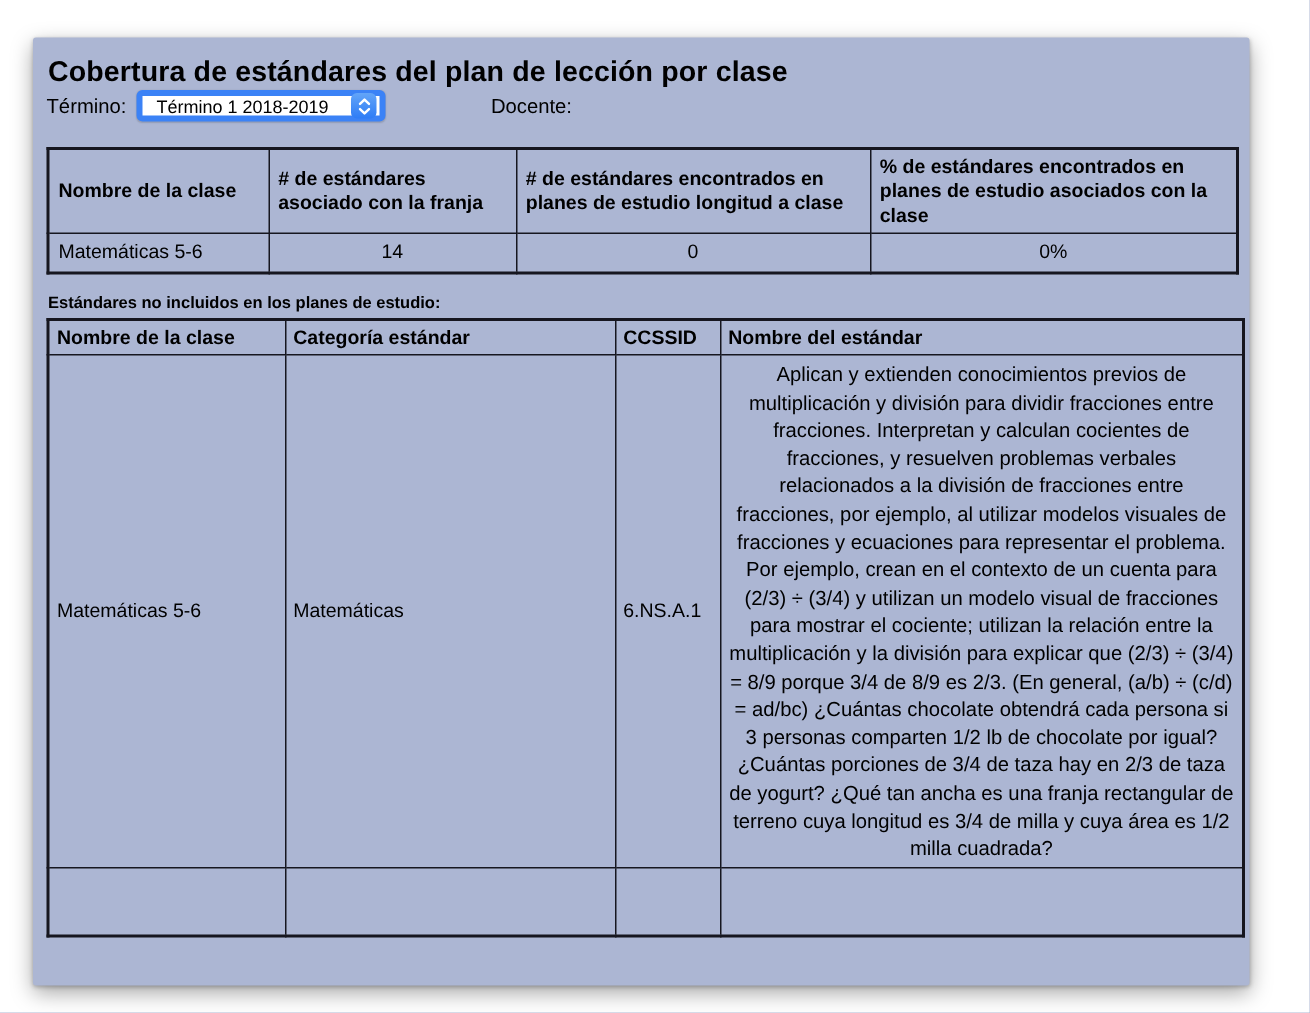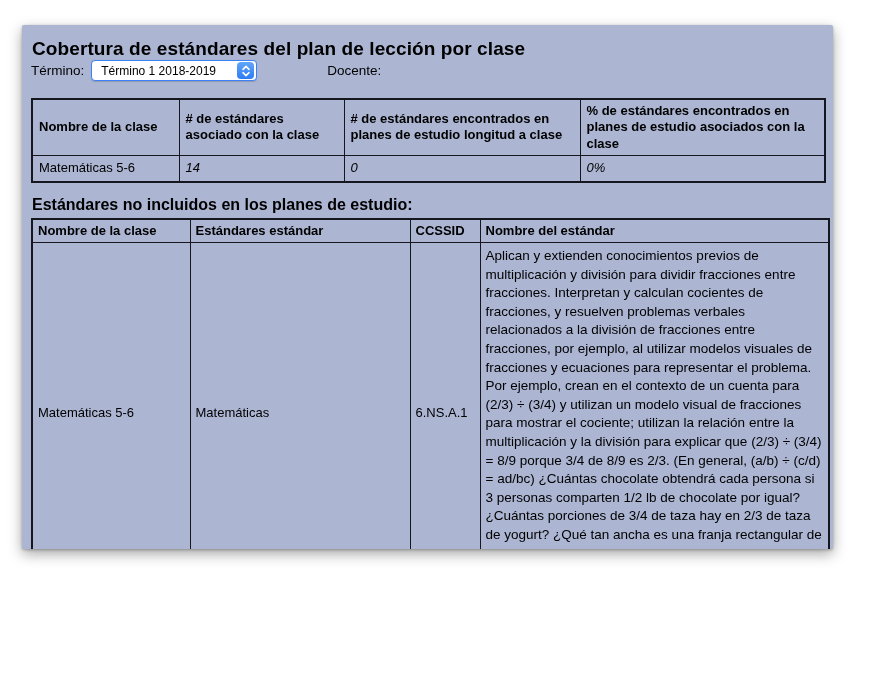--- a/index.html
+++ b/index.html
@@ -7,35 +7,35 @@
     --border:#16161f;
     --accent-top:#63a5f8;
     --accent-bottom:#2e7cf6;
   }
   html,body{margin:0;padding:0;}
   body{
     width:873px;height:675px;position:relative;background:#ffffff;
     font-family:"Liberation Sans", sans-serif;color:#000;overflow:hidden;
   }
   .card{
-    position:absolute;left:22px;top:25px;width:811px;height:524px;
+    position:absolute;left:22px;top:25px;width:811px;height:632px;
     background:var(--card-bg);
     box-shadow:0 5px 14px rgba(0,0,0,0.35), 0 1px 3px rgba(0,0,0,0.25);
     border-radius:2px;
     padding:8px 9px 0 9px;box-sizing:border-box;overflow:hidden;
   }
   .page-title{
     font-size:19px;font-weight:bold;margin:5px 0 0 1px;letter-spacing:0.1px;
   }
   .filters{
     display:flex;align-items:center;font-size:13.5px;
   }
   .filter-label{margin-right:7px;}
   .select{
-    height:21px;background:#ffffff;border:1px solid #3b82f6;border-radius:4px;
+    height:21px;background:#ffffff;border:4px solid #3b82f6;border-radius:4px;
     display:flex;align-items:center;justify-content:space-between;
     padding:0 2px 0 9px;box-sizing:border-box;font-size:12px;cursor:default;
     box-shadow:0 0.5px 1px rgba(0,0,0,0.15);
   }
   .select .value{white-space:nowrap;overflow:hidden;}
   .stepper{
     width:17px;height:17px;border-radius:4px;flex:0 0 auto;margin-left:6px;
     background:linear-gradient(var(--accent-top),var(--accent-bottom));
     display:flex;align-items:center;justify-content:center;
   }
@@ -48,27 +48,27 @@
   }
   table, th, td{border:1px solid var(--border);}
   table{border-width:2px;}
   th{
     text-align:left;font-weight:bold;padding:3px 6px;vertical-align:middle;
     line-height:1.25;
   }
   td{padding:2px 6px;vertical-align:middle;line-height:1.3;}
   .summary-table{margin-top:17px;width:793px;}
   .summary-table .r td{height:21px;}
-  .c{text-align:left;font-style:italic;}
-  .section-label{font-size:16px;font-weight:bold;margin:13px 0 4px 1px;}
+  .c{text-align:center;}
+  .section-label{font-size:11px;font-weight:bold;margin:13px 0 4px 1px;}
   .standards-table{width:797px;}
   .standards-table th{padding:3px 5px;}
   .standards-table td{padding:2px 5px;}
   .std-text{
-    font-size:13.5px;line-height:18.6px;vertical-align:top;padding-top:4px !important;
+    font-size:13.5px;line-height:18.6px;vertical-align:top;padding-top:4px !important;text-align:center;
   }
   .partial-row td{height:40px;}
 </style>
 </head>
 <body>
 
 <div class="card">
 
   <h1 class="page-title">Cobertura de estándares del plan de lección por clase</h1>
 
@@ -89,21 +89,21 @@
   <table class="summary-table">
     <colgroup>
         <col style="width:147px">
         <col style="width:165px">
         <col style="width:236px">
         <col style="width:245px">
       </colgroup>
     <tbody>
         <tr>
       <th>Nombre de la clase</th>
-      <th># de estándares asociado con la clase</th>
+      <th># de estándares asociado con la franja</th>
       <th># de estándares encontrados en planes de estudio longitud a clase</th>
       <th>% de estándares encontrados en planes de estudio asociados con la clase</th>
     </tr>
     <tr class="r">
       <td>Matemáticas 5-6</td>
       <td class="c">14</td>
       <td class="c">0</td>
       <td class="c">0%</td>
     </tr>
   </tbody>
@@ -114,21 +114,21 @@
   <table class="standards-table">
     <colgroup>
         <col style="width:158px">
         <col style="width:220px">
         <col style="width:70px">
         <col style="width:349px">
       </colgroup>
     <tbody>
         <tr>
       <th>Nombre de la clase</th>
-      <th>Estándares estándar</th>
+      <th>Categoría estándar</th>
       <th>CCSSID</th>
       <th>Nombre del estándar</th>
     </tr>
     <tr>
       <td>Matemáticas 5-6</td>
       <td>Matemáticas</td>
       <td>6.NS.A.1</td>
       <td class="std-text">Aplican y extienden conocimientos previos de multiplicación y división para dividir fracciones entre fracciones. Interpretan y calculan cocientes de fracciones, y resuelven problemas verbales relacionados a la división de fracciones entre fracciones, por ejemplo, al utilizar modelos visuales de fracciones y ecuaciones para representar el problema. Por ejemplo, crean en el contexto de un cuenta para (2/3) ÷ (3/4) y utilizan un modelo visual de fracciones para mostrar el cociente; utilizan la relación entre la multiplicación y la división para explicar que (2/3) ÷ (3/4) = 8/9 porque 3/4 de 8/9 es 2/3. (En general, (a/b) ÷ (c/d) = ad/bc) ¿Cuántas chocolate obtendrá cada persona si 3 personas comparten 1/2 lb de chocolate por igual? ¿Cuántas porciones de 3/4 de taza hay en 2/3 de taza de yogurt? ¿Qué tan ancha es una franja rectangular de terreno cuya longitud es 3/4 de milla y cuya área es 1/2 milla cuadrada?</td>
     </tr>
     <tr class="partial-row">

